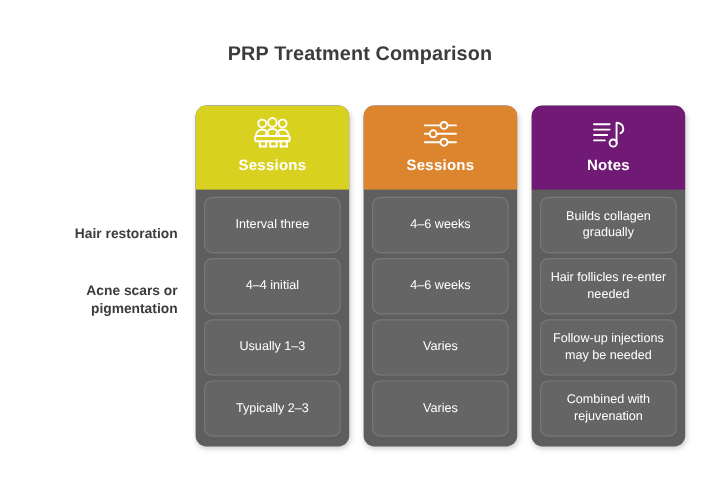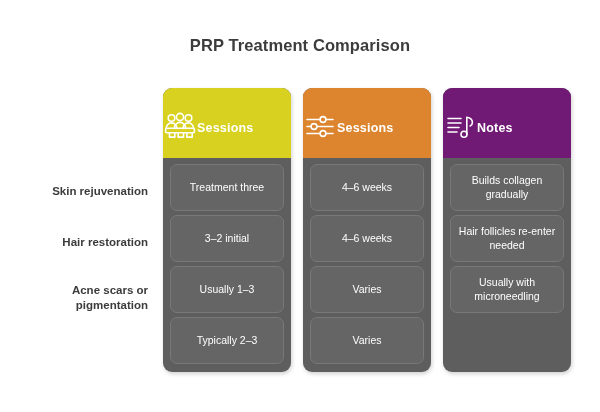--- a/index.html
+++ b/index.html
@@ -67,21 +67,21 @@
     background: #5e5e5e;
     overflow: hidden;
     box-shadow: 1px 2px 4px rgba(0,0,0,0.18);
     display: flex;
     flex-direction: column;
   }
   .col-head {
     height: 70px;
     position: relative;
     display: flex;
-    flex-direction: row;
+    flex-direction: column;
     align-items: center;
     justify-content: flex-start;
     padding-top: 7px;
     box-sizing: border-box;
   }
   .col-head-icon {
     height: 34px;
     display: flex;
     align-items: center;
     justify-content: center;
@@ -116,21 +116,20 @@
   }
 </style>
 </head>
 <body>
 
 <div class="infographic">
 
   <div class="title">PRP Treatment Comparison</div>
 
   <div class="row-labels">
-    <div class="row-label">Skin rejuvenation</div>
     <div class="row-gap"></div>
     <div class="row-label">Hair restoration</div>
     <div class="row-gap"></div>
     <div class="row-gap"></div>
     <div class="row-label">Acne scars or pigmentation</div>
   </div>
 
   <div class="columns">
 
     <div class="column">
@@ -144,22 +143,22 @@
             <path d="M11.4 16.5c0-3.5 2.5-6.1 5.6-6.1 3.1 0 5.6 2.6 5.6 6.1"></path>
             <path d="M20 16.5c0-3.2 2.4-5.6 5.3-5.6 2.9 0 5.3 2.4 5.3 5.6"></path>
             <rect x="2.6" y="16.3" width="28.8" height="4.4" rx="1.1"></rect>
             <path d="M6.5 20.7v4.4M11.8 20.7v4.4M15.2 20.7v4.4M20.5 20.7v4.4M23.9 20.7v4.4M29.2 20.7v4.4"></path>
             <path d="M6.5 25.1h5.3M15.2 25.1h5.3M23.9 25.1h5.3"></path>
           </svg>
         </div>
         <div class="col-head-label">Sessions</div>
       </div>
       <div class="col-body">
-        <div class="cell">Treatment three</div>
-        <div class="cell">3–2 initial</div>
+        <div class="cell">Interval three</div>
+        <div class="cell">4–4 initial</div>
         <div class="cell">Usually 1–3</div>
         <div class="cell">Typically 2–3</div>
       </div>
     </div>
 
     <div class="column">
       <div class="col-head" style="background:#dd852e">
         <div class="col-head-icon">
           <svg width="34" height="30" viewBox="0 0 34 30" fill="none" stroke="#ffffff" stroke-width="1.6" stroke-linecap="round" stroke-linejoin="round">
             <path d="M4 7.5h13M23 7.5h7"></path>
@@ -187,18 +186,19 @@
             <path d="M5 6.5h13M5 11h13M5 15.5h11M5 20h9"></path>
             <path d="M23.8 22V5.2c3.4 0.5 5.6 2.4 5.6 5.2 0 1.6-0.9 2.9-2.3 3.6"></path>
             <circle cx="21" cy="22.2" r="3"></circle>
           </svg>
         </div>
         <div class="col-head-label">Notes</div>
       </div>
       <div class="col-body">
         <div class="cell">Builds collagen gradually</div>
         <div class="cell">Hair follicles re-enter needed</div>
-        <div class="cell">Usually with microneedling</div>
+        <div class="cell">Follow-up injections may be needed</div>
+        <div class="cell">Combined with rejuvenation</div>
       </div>
     </div>
 
   </div>
 </div>
 
 </body></html>

